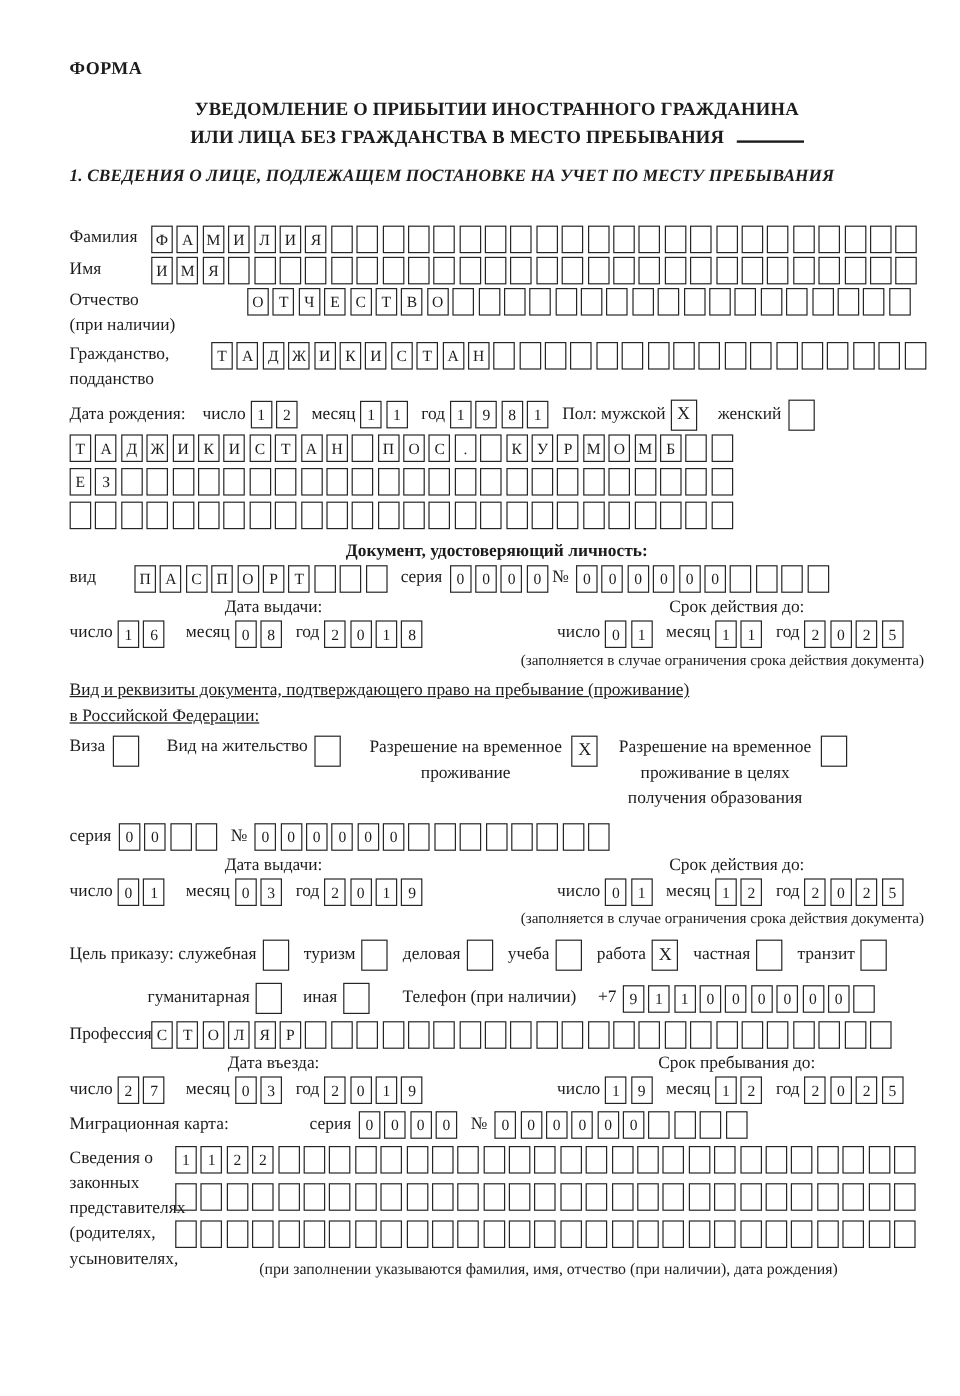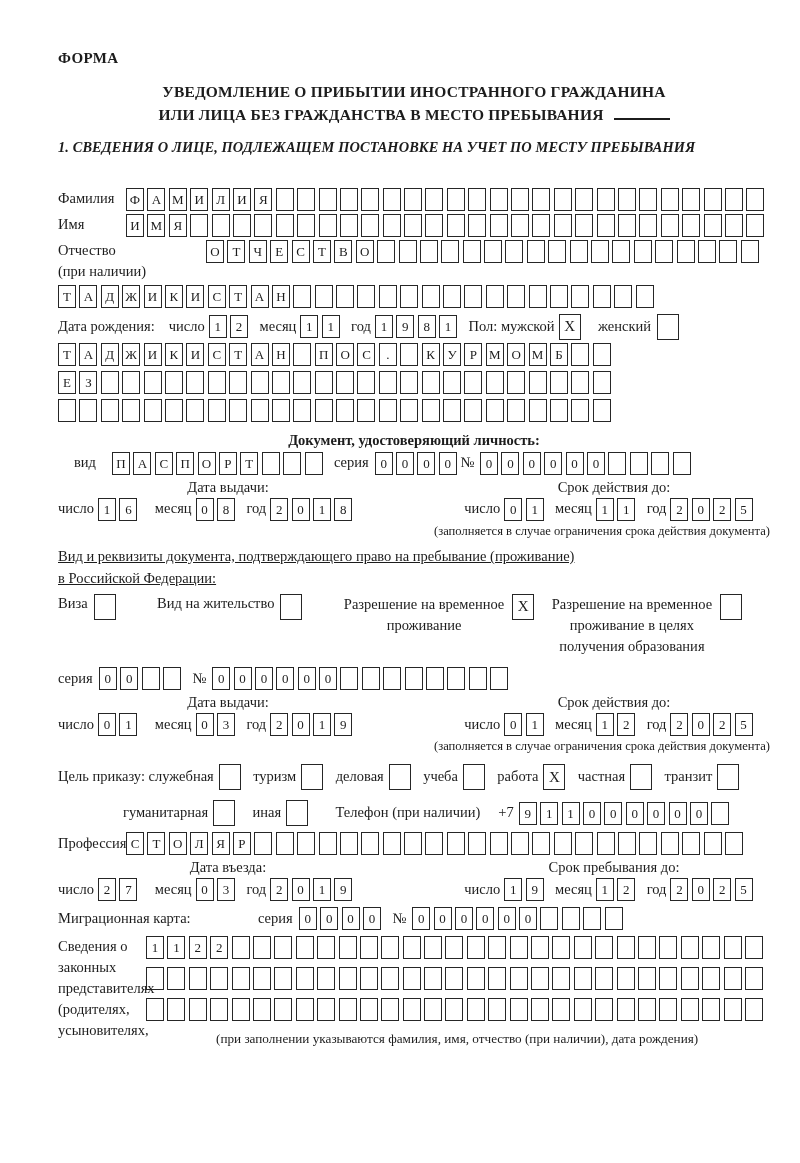--- a/index.html
+++ b/index.html
@@ -36,28 +36,28 @@
     display: inline-flex; align-items: center; justify-content: center;
     font-size: 13px; line-height: 1;
   }
   .cbg .bx { width: 22px; height: 26px; font-size: 15px; }
 
   
   .w-name   { width: 68px; flex: none; }
   .w-patr   { width: 148px; flex: none; }
   .w-cit    { width: 118px; flex: none; }
   .w-place  { width: 146px; flex: none; }
-  .w-vid    { width: 54px; flex: none; text-align: center; }
+  .w-vid    { width: 54px; flex: none; }
   .w-prof   { width: 68px; flex: none; }
   .w-rep    { width: 88px; flex: none; }
   .w-mig    { width: 200px; flex: none; }
 
   .mt6 { margin-top: 6px; } .mt10 { margin-top: 10px; }
   .mr6 { margin-right: 6px; } .mr4 { margin-right: 4px; }
-  .ml8 { margin-left: 8px; } .ml14 { margin-left: 14px; } .ml20 { margin-left: 38px; }
+  .ml8 { margin-left: 8px; } .ml14 { margin-left: 14px; } .ml20 { margin-left: 20px; }
 
   .stack > .boxes { display: flex; margin-bottom: 5px; }
 
   .doc-head { text-align: center; font-weight: bold; font-size: 14.5px; margin-top: 5px; }
 
   
   .col-heads { display: flex; margin-top: 4px; font-size: 14.5px; }
   .col-heads .left  { width: 340px; text-align: center; flex: none; }
   .col-heads .right { flex: 1; text-align: center; padding-left: 60px; }
   .date-row { display: flex; align-items: center; margin-top: 2px; padding-right: 14px; }
@@ -194,20 +194,24 @@
         <span class="bx"></span>
         <span class="bx"></span>
         <span class="bx"></span>
         <span class="bx"></span>
         <span class="bx"></span>
         <span class="bx"></span>
       </span>
   </div>
 
   <div class="row top">
+    <span class="lbl-block w-cit">
+      <div>Гражданство,</div>
+      <div>подданство</div>
+    </span>
     <span class="boxes">
         <span class="bx">Т</span>
         <span class="bx">А</span>
         <span class="bx">Д</span>
         <span class="bx">Ж</span>
         <span class="bx">И</span>
         <span class="bx">К</span>
         <span class="bx">И</span>
         <span class="bx">С</span>
         <span class="bx">Т</span>

